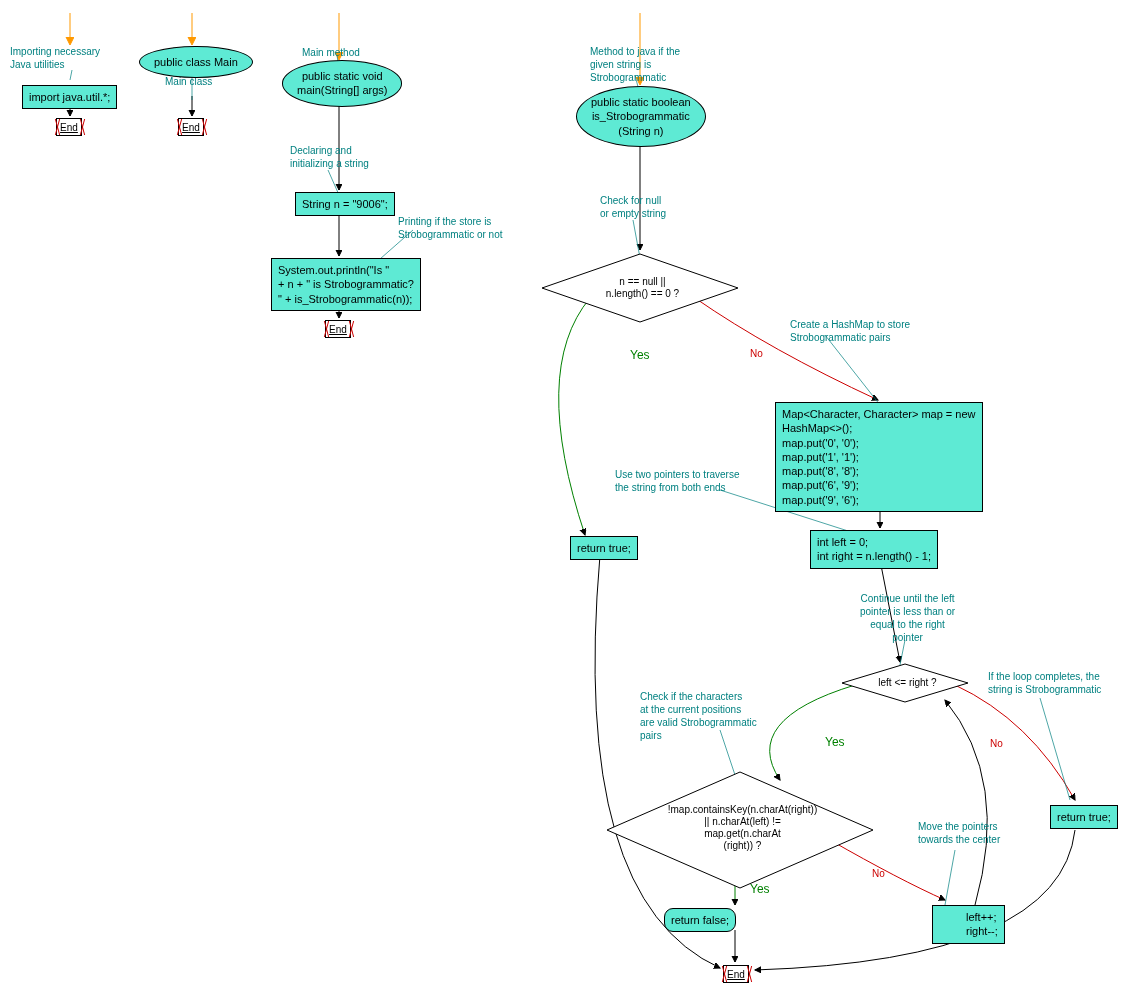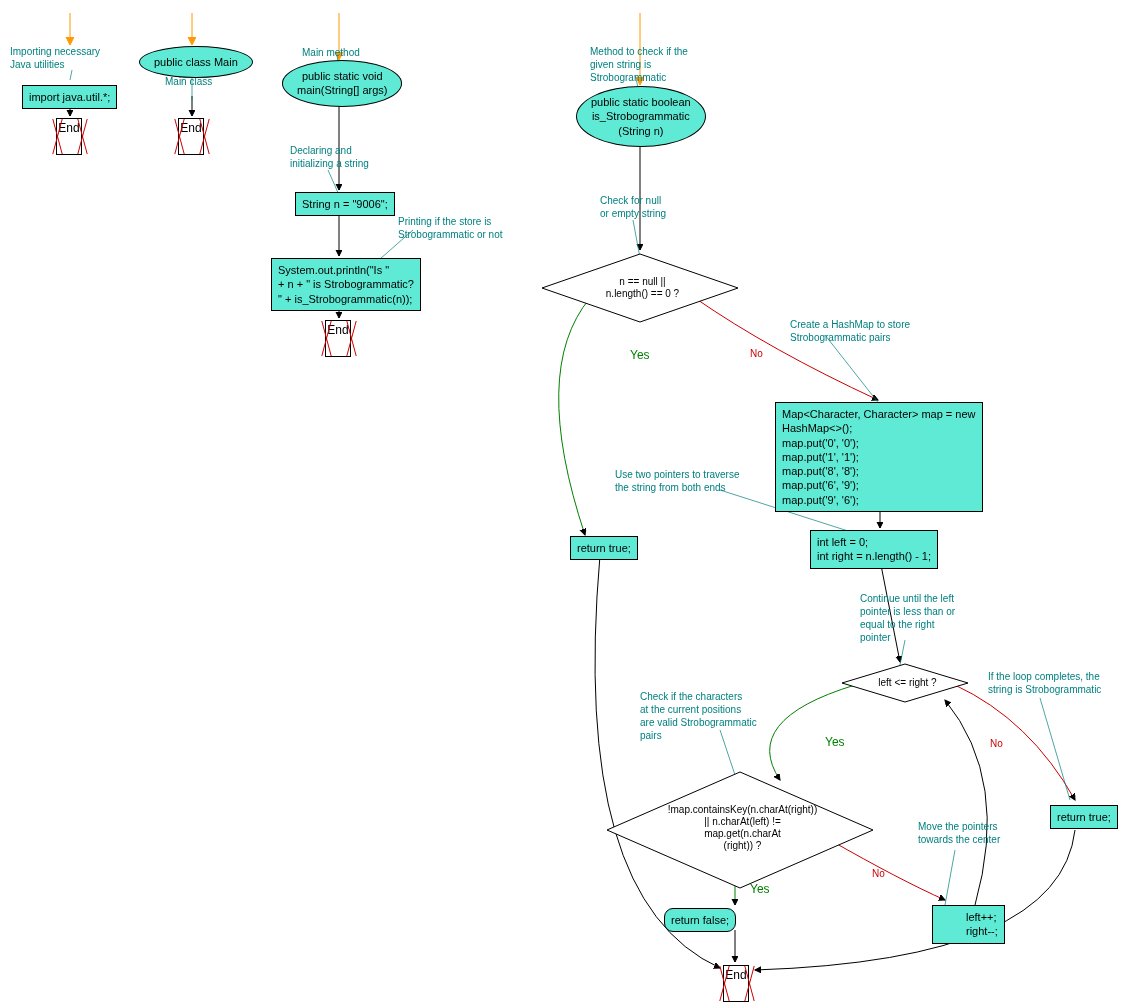--- a/index.html
+++ b/index.html
@@ -43,26 +43,27 @@
       font-size: 12px;
     }
     .no-label {
       position: absolute;
       color: #cc0000;
       font-size: 10px;
     }
     .end-box {
       position: absolute;
       width: 26px;
-      height: 37px;
+      height: 18px;
       border: 1px solid #000;
       background: #fff;
-      font-size: 12px;
+      font-size: 10px;
       text-align: center;
       line-height: 18px;
+      text-decoration: underline;
     }
     .end-box::before {
       content: "";
       position: absolute;
       left: 0;
       top: 0;
       width: 100%;
       height: 100%;
       border-left: 1px solid #cc0000;
       border-right: 1px solid #cc0000;
@@ -186,30 +187,30 @@
 </svg>
 
 <div class="comment" style="left:10px; top:45px; white-space:pre;">Importing necessary
 Java utilities</div>
 <div class="comment" style="left:165px; top:75px;">Main class</div>
 <div class="comment" style="left:302px; top:46px;">Main method</div>
 <div class="comment" style="left:290px; top:144px; white-space:pre;">Declaring and
 initializing a string</div>
 <div class="comment" style="left:398px; top:215px; white-space:pre;">Printing if the store is
 Strobogrammatic or not</div>
-<div class="comment" style="left:590px; top:45px; white-space:pre;">Method to check if the
+<div class="comment" style="left:590px; top:45px; white-space:pre;">Method to java if the
 given string is
 Strobogrammatic</div>
 <div class="comment" style="left:600px; top:194px; white-space:pre;">Check for null
 or empty string</div>
 <div class="comment" style="left:790px; top:318px; white-space:pre;">Create a HashMap to store
 Strobogrammatic pairs</div>
 <div class="comment" style="left:615px; top:468px; white-space:pre;">Use two pointers to traverse
 the string from both ends</div>
-<div class="comment" style="left:860px; top:592px; white-space:pre;">Continue until the left
+<div class="comment" style="left:860px; top:592px; white-space:pre;text-align:center;">Continue until the left
 pointer is less than or
 equal to the right
 pointer</div>
 <div class="comment" style="left:640px; top:690px; white-space:pre;">Check if the characters
 at the current positions
 are valid Strobogrammatic
 pairs</div>
 <div class="comment" style="left:988px; top:670px; white-space:pre;">If the loop completes, the
 string is Strobogrammatic</div>
 <div class="comment" style="left:918px; top:820px; white-space:pre;">Move the pointers

